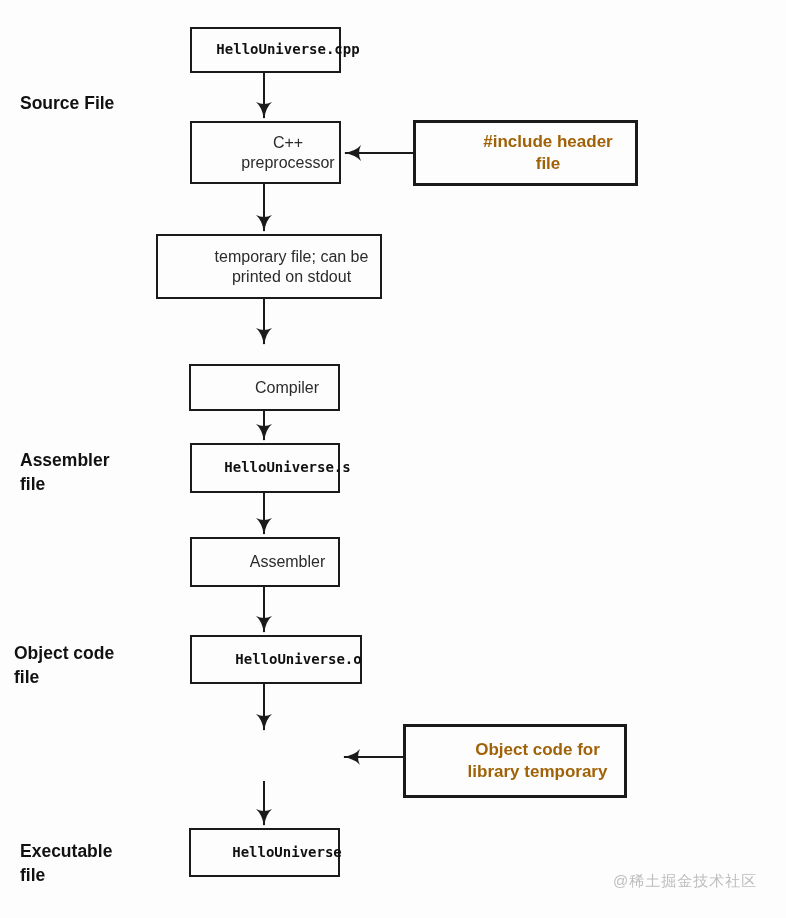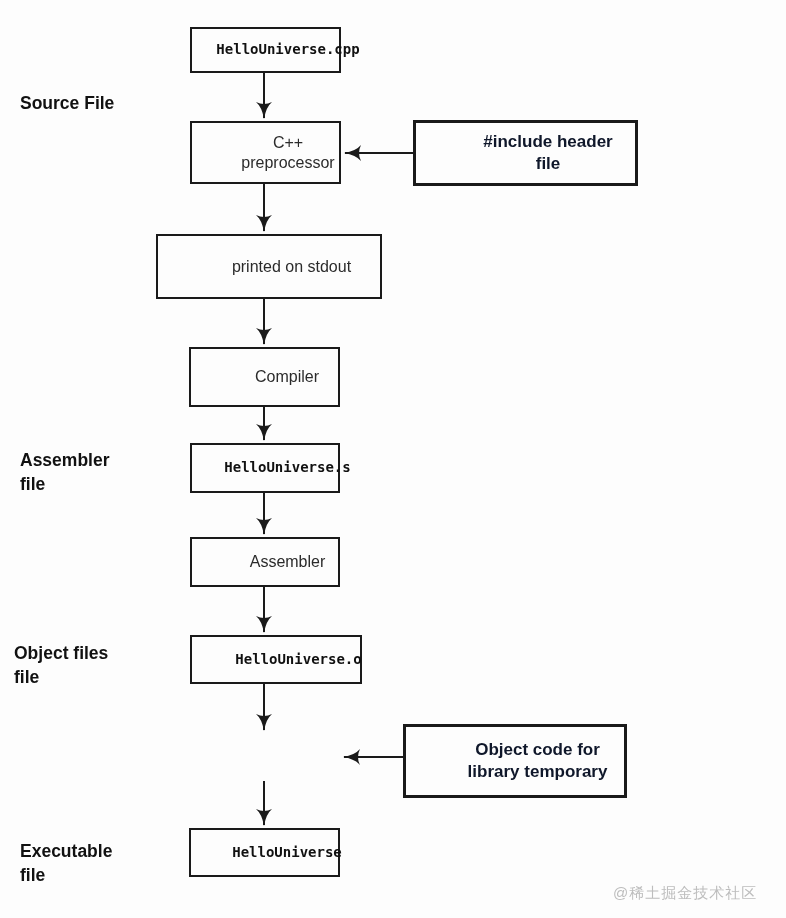--- a/index.html
+++ b/index.html
@@ -35,38 +35,37 @@
   .box.mono {
     font-family: "DejaVu Sans Mono", monospace;
     font-weight: bold;
     font-size: 14px;
     color: #111;
   }
   .box.annot {
     border-width: 3px;
     font-weight: bold;
     font-size: 17px;
-    color: #0f172a;
+    color: #a16207;
     line-height: 1.3;
   }
   .side-label {
     position: absolute;
     text-align: left;
     font-weight: bold;
     font-size: 17.5px;
     color: #111;
     line-height: 1.35;
   }
   .watermark {
     position: absolute;
     font-size: 15px;
     color: #bdbdbd;
     letter-spacing: 1px;
     white-space: nowrap;
-    margin-top: 12px;
   }
   .line-span { display: block; }
 </style>
 </head>
 <body>
 
 <div class="canvas">
 
   <svg class="arrow-layer" viewBox="0 0 786 918" xmlns="http://www.w3.org/2000/svg">
     <defs>
@@ -91,24 +90,25 @@
   <div class="box mono" style="left:190px;top:27px;width:151px;height:46px">
     <span class="line-span">HelloUniverse.cpp</span>
   </div>
 
   <div class="box" style="left:190px;top:121px;width:151px;height:63px">
     <span class="line-span">C++</span>
     <span class="line-span">preprocessor</span>
   </div>
 
   <div class="box" style="left:156px;top:234px;width:226px;height:65px">
+    <span class="line-span">temporary file; can be</span>
     <span class="line-span">printed on stdout</span>
   </div>
 
-  <div class="box" style="left:189px;top:347px;width:151px;height:60px">
+  <div class="box" style="left:189px;top:364px;width:151px;height:47px">
     <span class="line-span">Compiler</span>
   </div>
 
   <div class="box mono" style="left:190px;top:443px;width:150px;height:50px">
     <span class="line-span">HelloUniverse.s</span>
   </div>
 
   <div class="box" style="left:190px;top:537px;width:150px;height:50px">
     <span class="line-span">Assembler</span>
   </div>
@@ -135,21 +135,21 @@
   <div class="side-label" style="left:20px;top:92px;width:142px">
     <span class="line-span">Source File</span>
   </div>
 
   <div class="side-label" style="left:20px;top:449px;width:142px">
     <span class="line-span">Assembler</span>
     <span class="line-span">file</span>
   </div>
 
   <div class="side-label" style="left:14px;top:642px;width:152px">
-    <span class="line-span">Object files</span>
+    <span class="line-span">Object code</span>
     <span class="line-span">file</span>
   </div>
 
   <div class="side-label" style="left:20px;top:840px;width:142px">
     <span class="line-span">Executable</span>
     <span class="line-span">file</span>
   </div>
 
   <div class="watermark" style="left:613px;top:872px">@稀土掘金技术社区</div>
 

